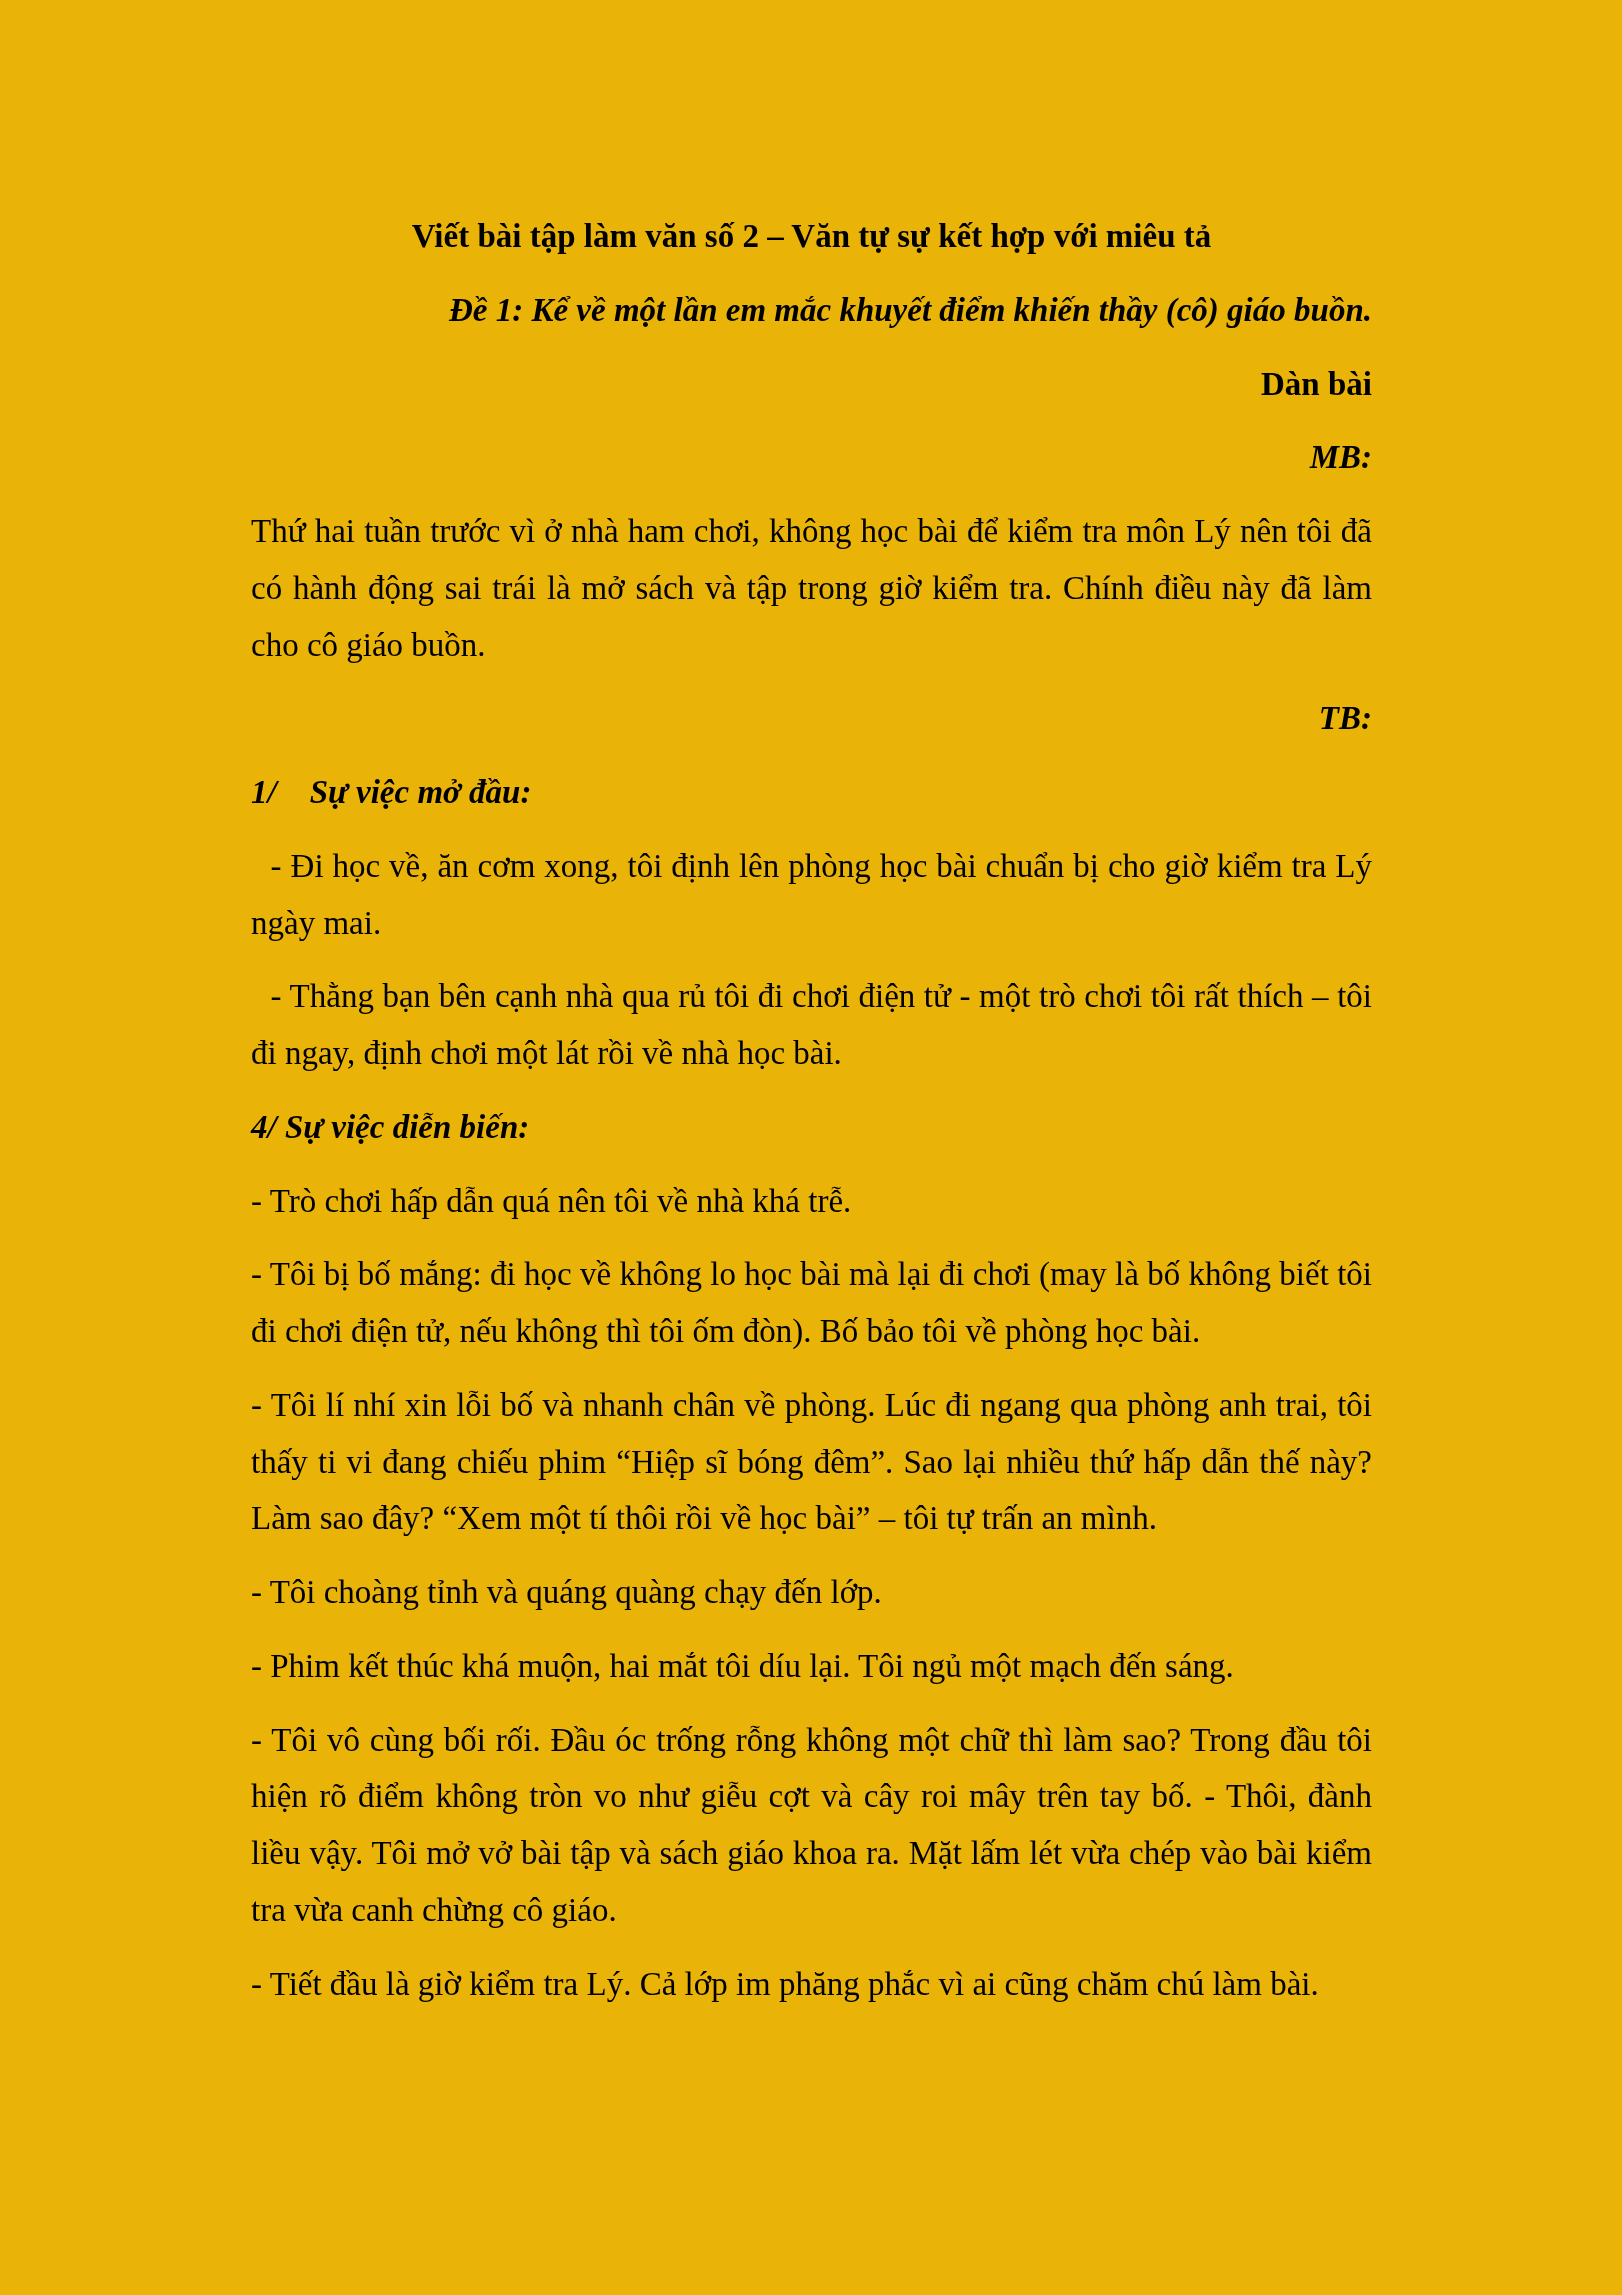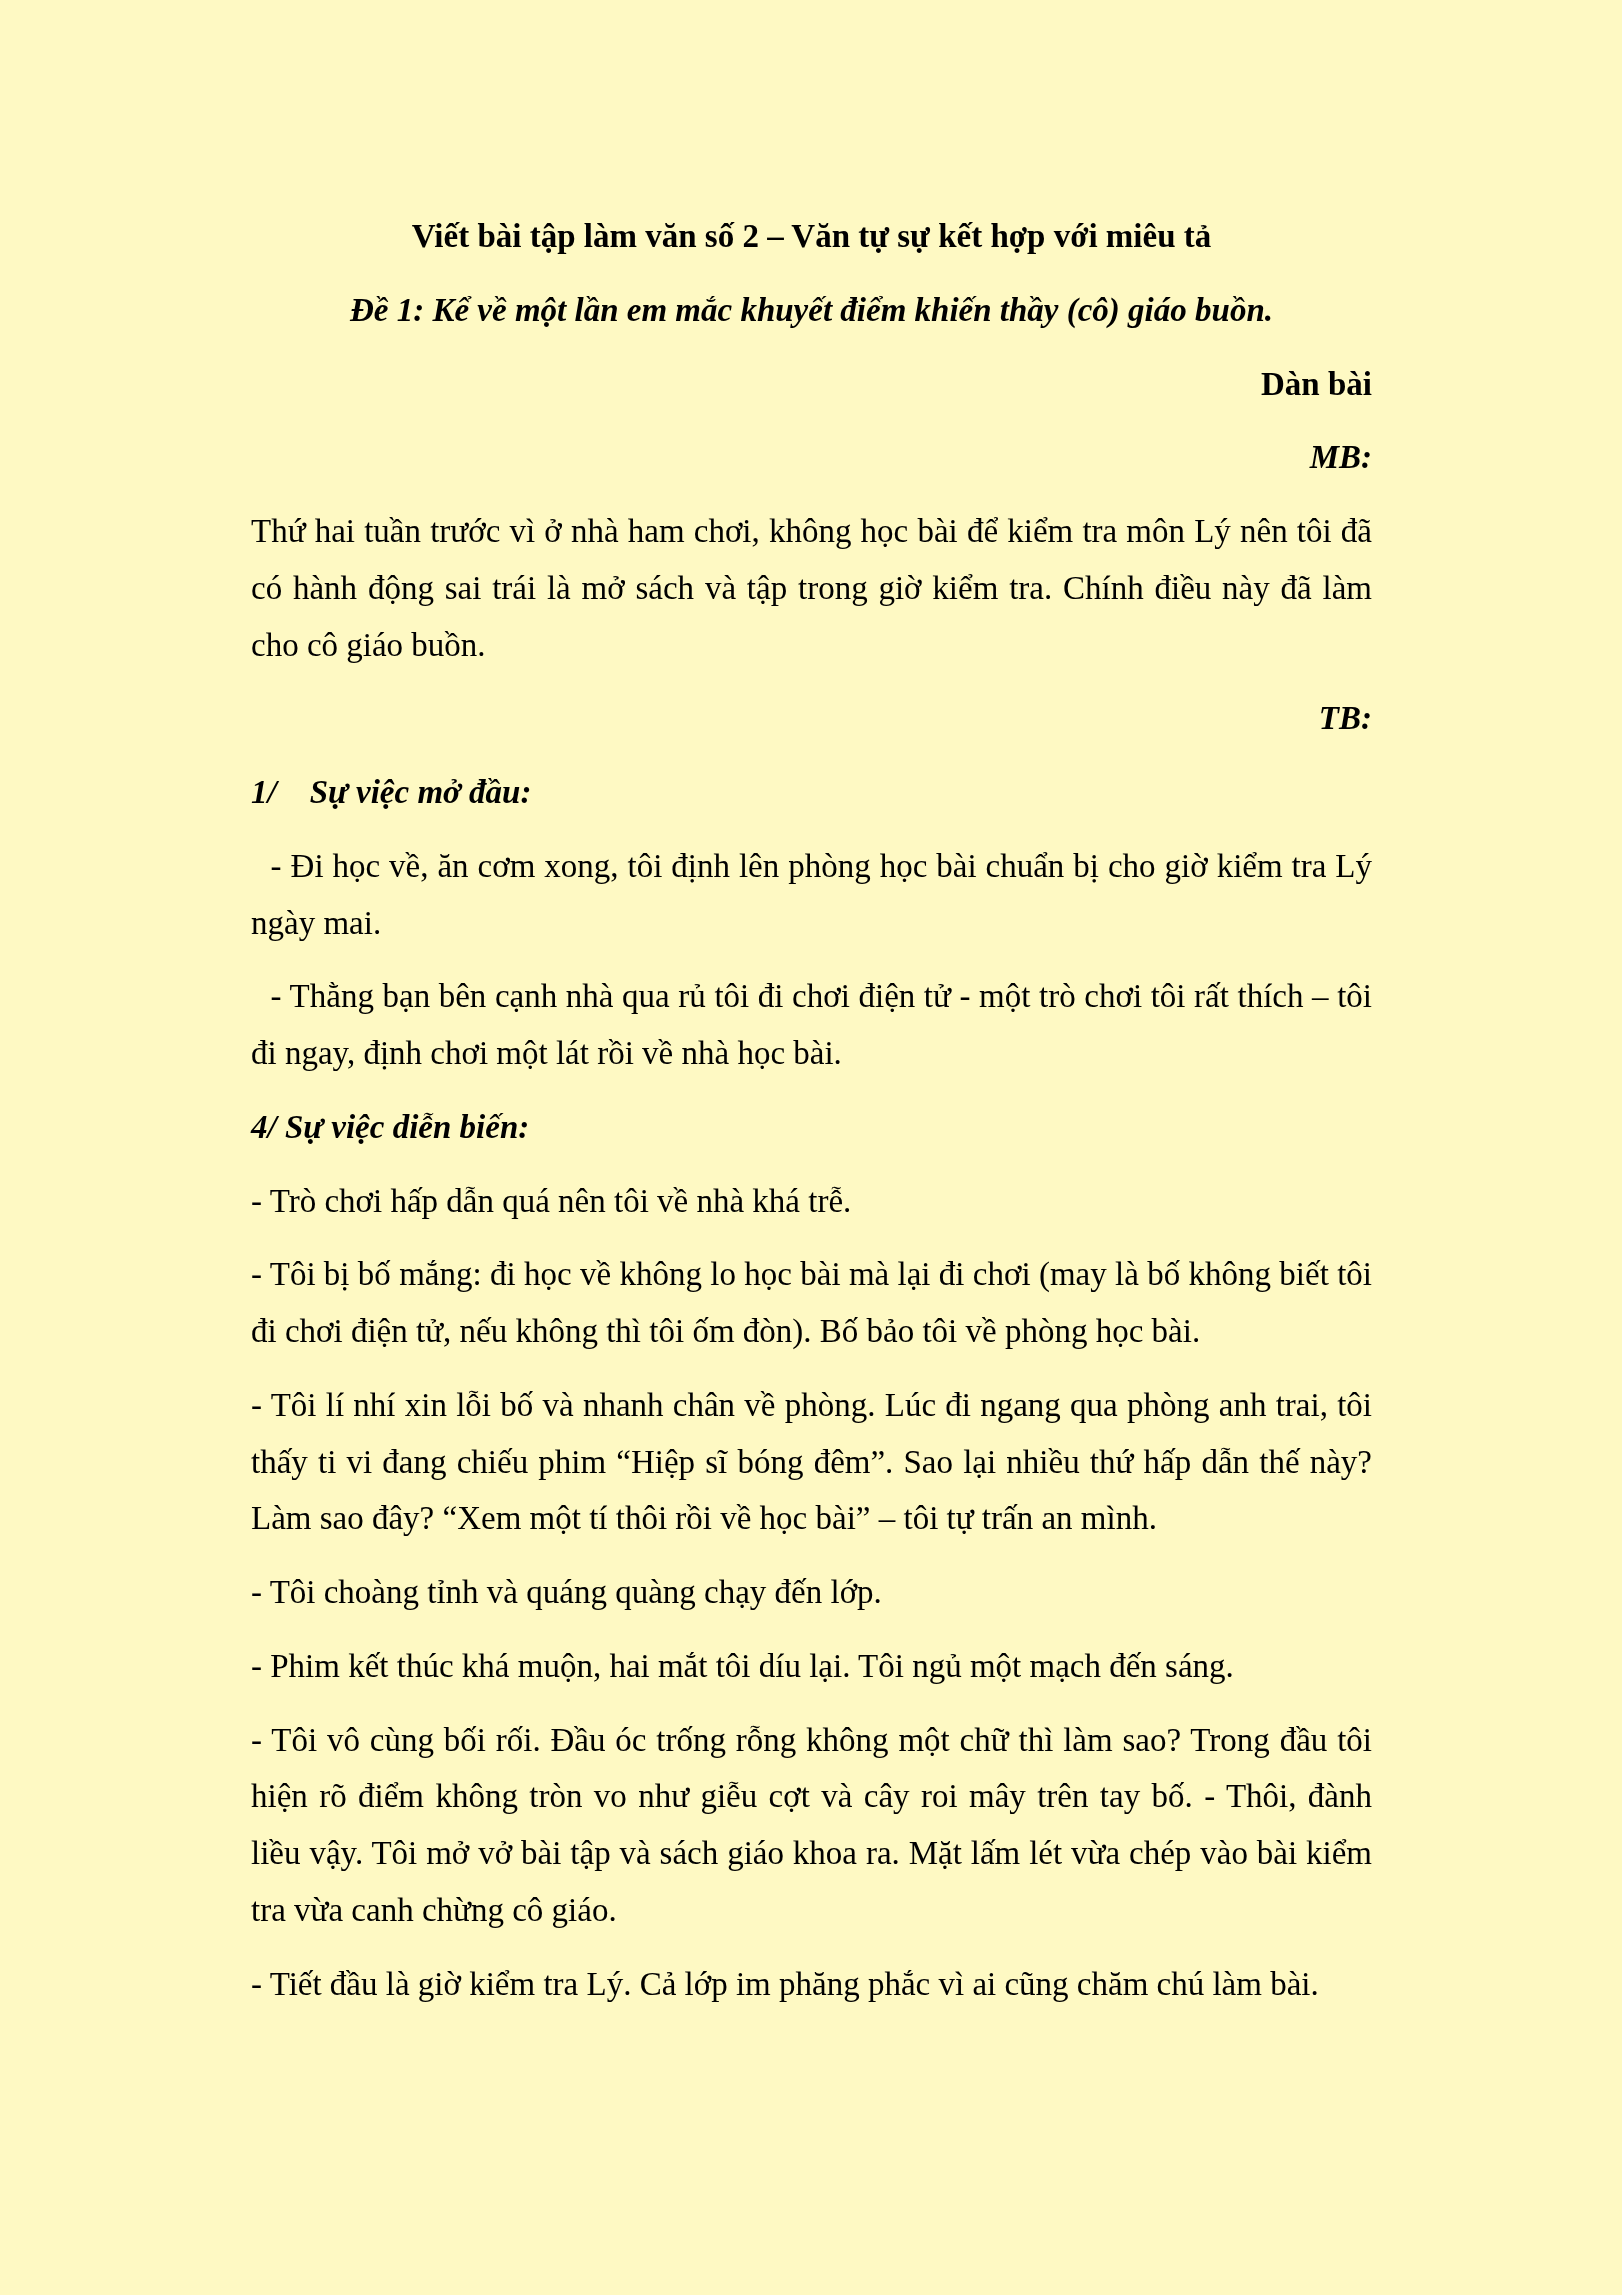--- a/index.html
+++ b/index.html
@@ -4,39 +4,39 @@
 <style>
   html, body {
     margin: 0;
     padding: 0;
     background: #ffffff;
   }
   .page {
     position: relative;
     width: 1623px;
     height: 2295px;
-    background: #fef9c3;
+    background: #eab308;
     box-sizing: border-box;
     padding: 208px 251px 131px 251px;
     font-family: "Liberation Serif", "DejaVu Serif", serif;
     font-size: 33px;
     line-height: 1.72;
     color: #000000;
   }
   .doc p {
     margin: 0 0 17px 0;
   }
   .title {
     font-weight: bold;
     text-align: center;
   }
   .prompt {
     font-weight: bold;
     font-style: italic;
-    text-align: center;
+    text-align: right;
   }
   .center-heading {
     font-weight: bold;
     text-align: right;
   }
   .label-italic {
     font-style: italic;
     text-align: right;
     font-weight: bold;
   }

